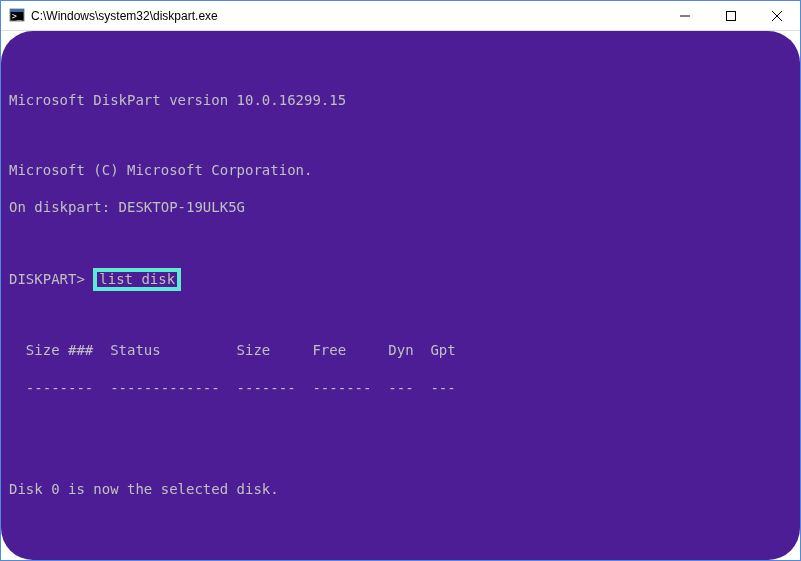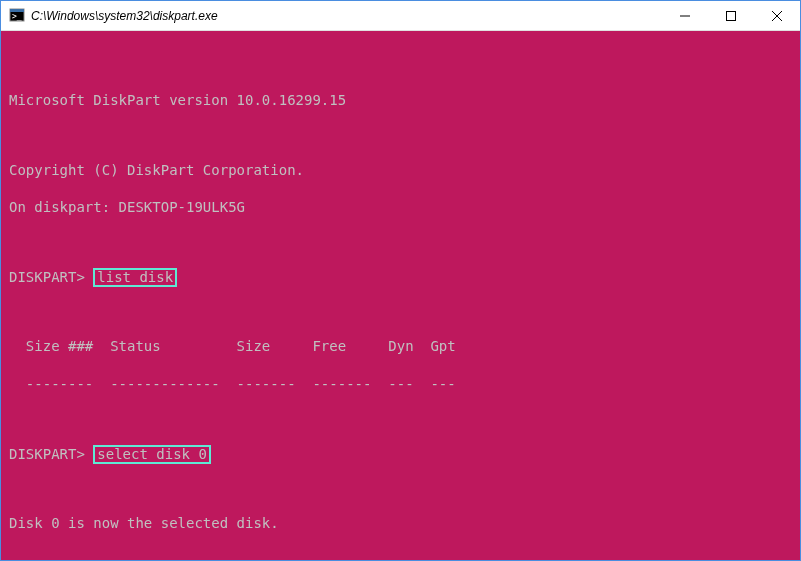--- a/index.html
+++ b/index.html
@@ -30,50 +30,50 @@
     width: 16px;
     height: 16px;
     margin-left: 8px;
     margin-right: 6px;
     flex-shrink: 0;
   }
   .titlebar-title {
     font-size: 12px;
     color: #000;
     flex: 1;
-    font-style: italic;
   }
   .win-controls {
     display: flex;
     height: 100%;
   }
   .win-btn {
     width: 46px;
     height: 100%;
     display: flex;
     align-items: center;
     justify-content: center;
     cursor: pointer;
   }
   .win-btn svg { display:block; }
   .terminal {
     flex: 1;
-    background: #be185d;
+    background: #4c1d95;
     color: #c0c0c0;
     font-family: Consolas, "Lucida Console", monospace;
     font-size: 14px;
     line-height: 1.35;
     padding: 10px 8px 20px 8px;
     white-space: pre;
     overflow: hidden;
     position: relative;
+    border-radius: 32px;
   }
   .row { display: block; }
   .hl {
-    border: 2px solid #5eead4;
+    border: 4px solid #5eead4;
     padding: 0 2px;
     display: inline-block;
     line-height: 1.1;
   }
   .spacer { height: 0.9em; }
 </style>
 </head>
 <body>
 
 <div class="window">
@@ -104,29 +104,28 @@
             <line x1="10" y1="0" x2="0" y2="10" stroke="#000" stroke-width="1"></line>
           </svg>
       </div>
     </div>
   </div>
 
   <div class="terminal">
 <div class="spacer"></div>
 <span class="row">Microsoft DiskPart version 10.0.16299.15</span>
 <div class="spacer"></div>
-<span class="row">Copyright (C) DiskPart Corporation.</span>
+<span class="row">Microsoft (C) Microsoft Corporation.</span>
 <span class="row">On diskpart: DESKTOP-19ULK5G</span>
 <div class="spacer"></div>
 <span class="row"><span>DISKPART&gt;</span> <span class="hl">list disk</span></span>
 <div class="spacer"></div>
 <span class="row">  Size ###  Status         Size     Free     Dyn  Gpt</span>
 <span class="row">  --------  -------------  -------  -------  ---  ---</span>
 <div class="spacer"></div>
-<span class="row"><span>DISKPART&gt;</span> <span class="hl">select disk 0</span></span>
 <div class="spacer"></div>
 <span class="row">Disk 0 is now the selected disk.</span>
 
 
 
 
 
 
 
 

